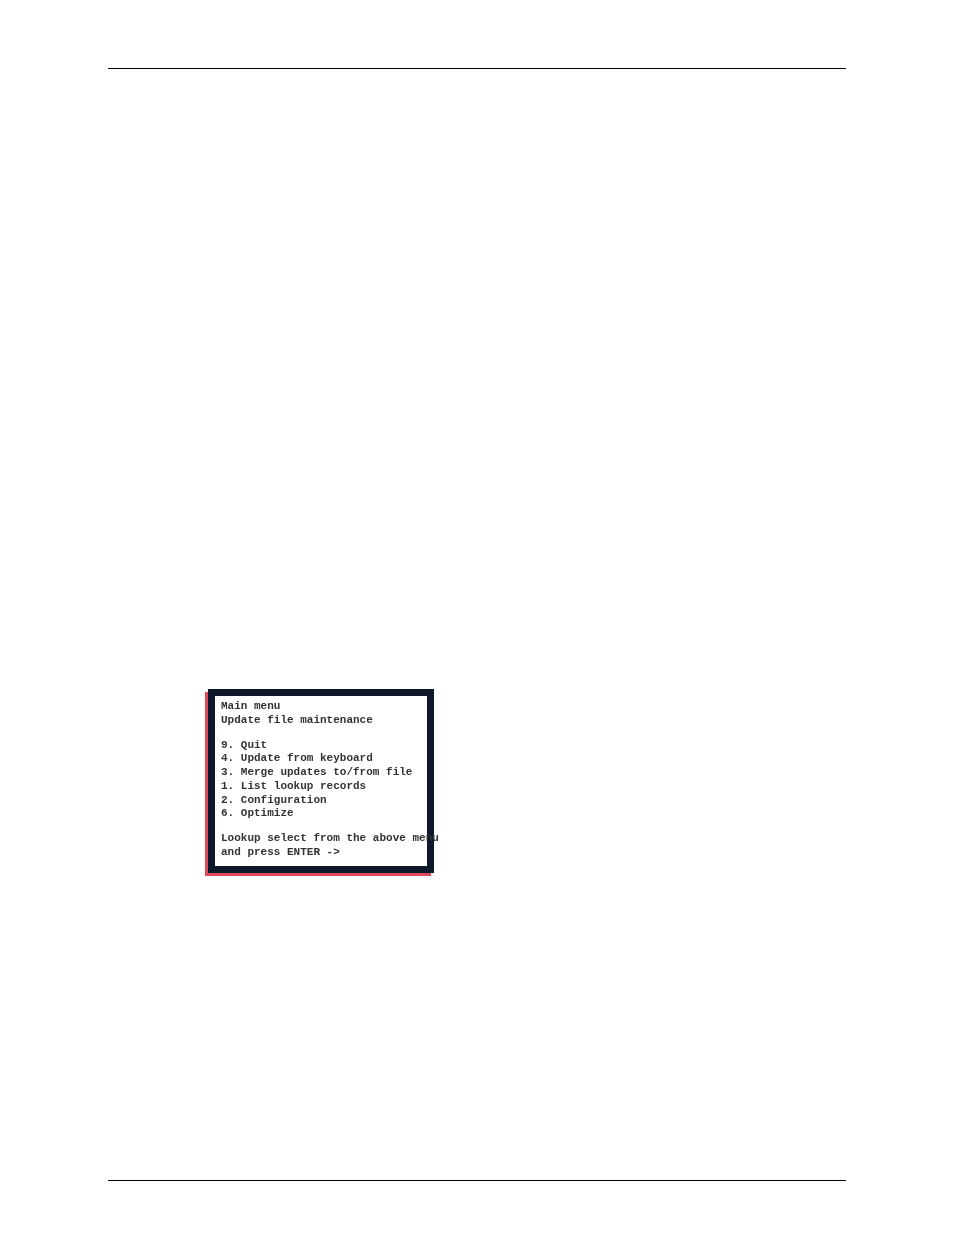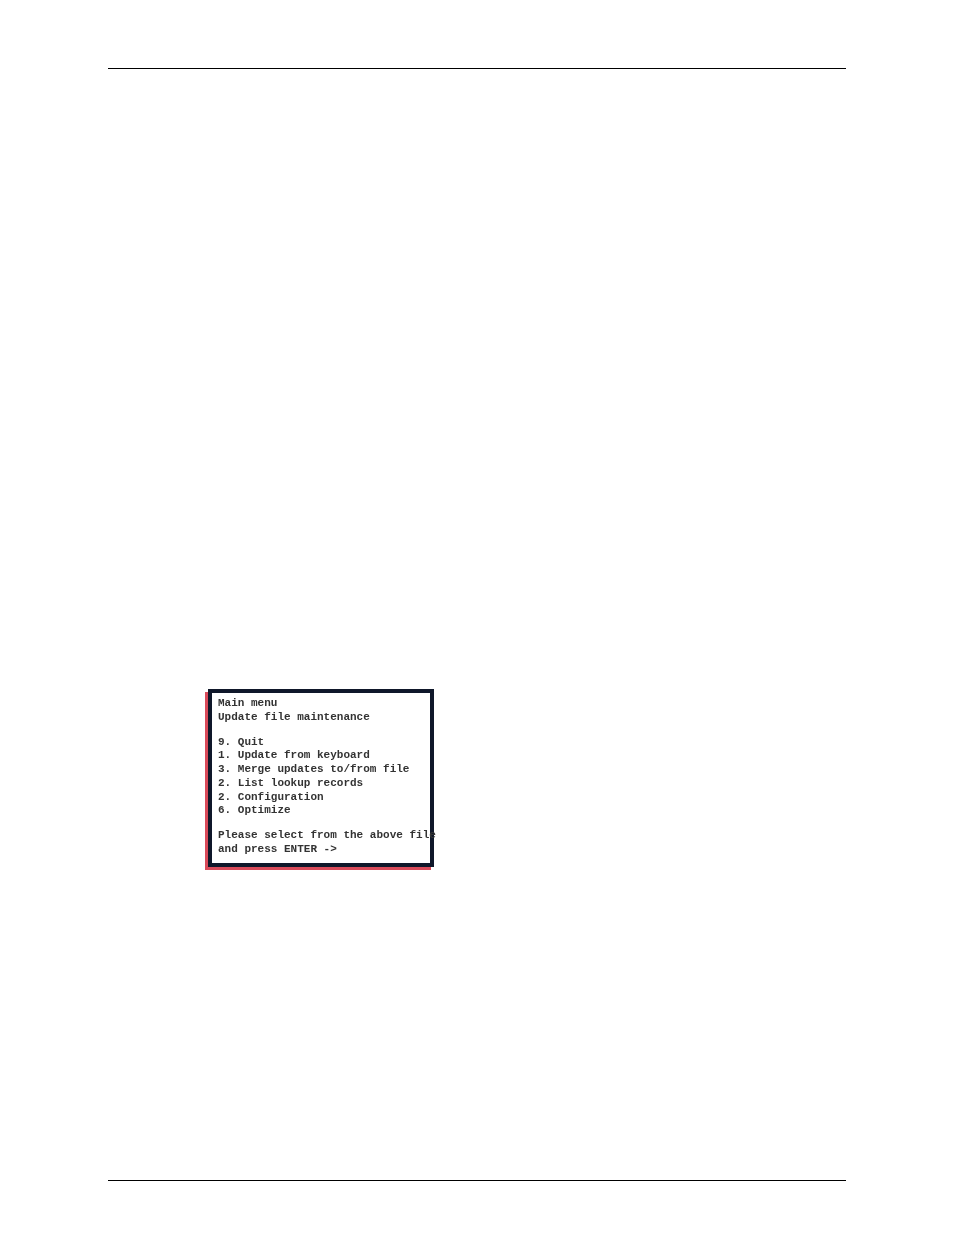--- a/index.html
+++ b/index.html
@@ -38,21 +38,21 @@
     left: -3px;
     top: 3px;
     width: 100%;
     height: 100%;
     background: #d94a5a; 
     z-index: 0;
   }
   .menu-box {
     position: relative;
     z-index: 1;
-    border: 4px solid #0f172a;
+    border: 7px solid #0f172a;
     background: #ffffff;
     padding: 4px 6px 6px 6px;
     font-family: "Courier New", Courier, monospace;
     font-size: 11px;
     line-height: 1.25;
     font-weight: bold;
     color: #333;
   }
   .menu-line {
     white-space: pre;
@@ -83,27 +83,27 @@
 
   <div class="body-area">
 
     <div class="menu-box-wrap">
       <div class="menu-shadow"></div>
       <div class="menu-box">
         <div class="menu-line">Main menu</div>
         <div class="menu-line">Update file maintenance</div>
         <div class="blank-line"></div>
         <div class="menu-line">9. Quit</div>
-        <div class="menu-line">1. Update from keyboard</div>
+        <div class="menu-line">4. Update from keyboard</div>
         <div class="menu-line">3. Merge updates to/from file</div>
-        <div class="menu-line">2. List lookup records</div>
+        <div class="menu-line">1. List lookup records</div>
         <div class="menu-line">2. Configuration</div>
         <div class="menu-line">6. Optimize</div>
         <div class="blank-line"></div>
-        <div class="menu-line">Please select from the above file</div>
+        <div class="menu-line">Lookup select from the above menu</div>
         <div class="menu-line">and press ENTER -&gt;</div>
       </div>
     </div>
 
   </div>
 
   <div class="footer">
     <div class="rule-bottom"></div>
   </div>
 

